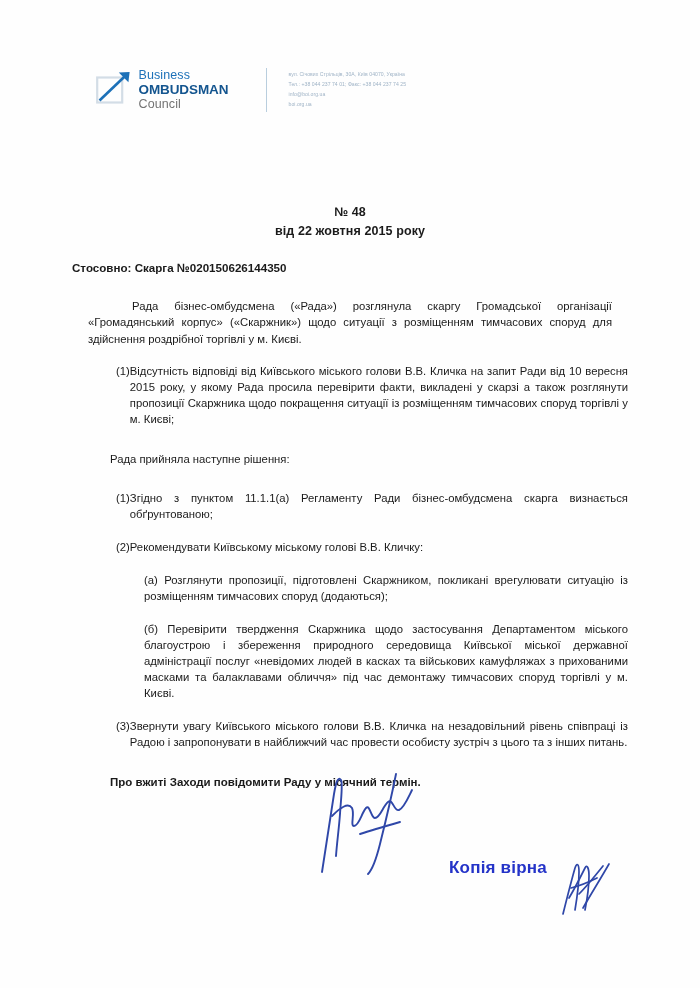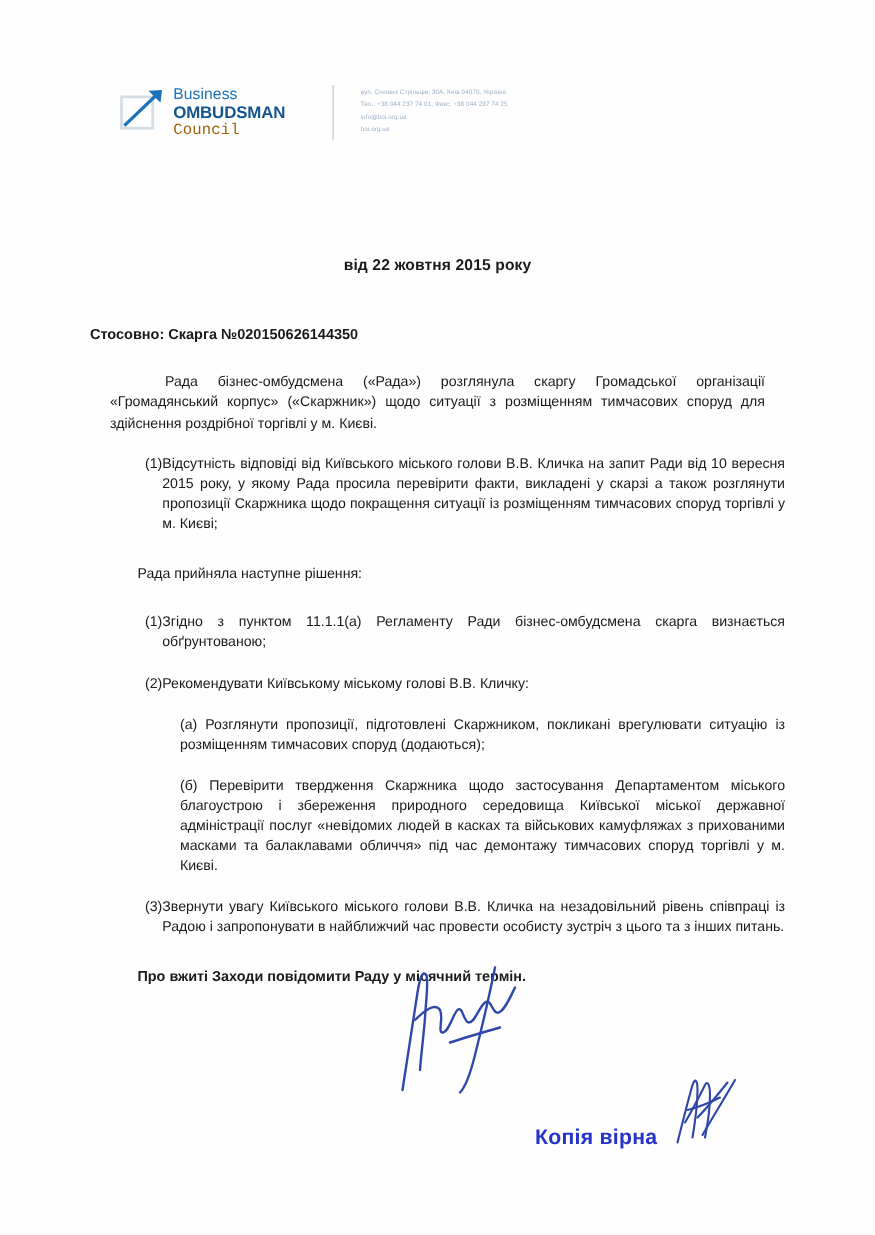--- a/index.html
+++ b/index.html
@@ -64,22 +64,21 @@
   }
   .logo-line2 {
     font-size: 13.5px;
     font-weight: bold;
     letter-spacing: -.1px;
     color: #14558f;
   }
   .logo-line3 {
     font-size: 12.5px;
     letter-spacing: .1px;
-    color: #a16207;
-    font-family: Liberation Mono, monospace;
+    color: #737373;
   }
   .hdr-divider {
     width: 1px;
     align-self: stretch;
     min-height: 44px;
     margin: 6px 22px 0 20px;
     background: #b9cede;
     flex: 0 0 auto;
   }
   .contact-block {
@@ -181,24 +180,24 @@
   .signature-ink {
     position: absolute;
     left: 300px;
     top: 768px;
     width: 140px;
     height: 110px;
     pointer-events: none;
   }
   .stamp {
     position: absolute;
-    left: 428px;
+    left: 449px;
     top: 858px;
     display: flex;
-    align-items: flex-end;
+    align-items: flex-start;
   }
   .stamp-text {
     font-size: 17px;
     font-weight: bold;
     color: #2433c8;
     letter-spacing: .2px;
     white-space: nowrap;
   }
   .stamp-ink {
     margin-left: 6px;
@@ -236,20 +235,21 @@
         <div class="contact-line">Тел.: +38 044 237 74 01; Факс: +38 044 237 74 25</div>
         <div class="contact-line">info@boi.org.ua</div>
         <div class="contact-line">boi.org.ua</div>
       </div>
 
     </div>
   </div>
 
 
   <div class="doc-number">
+    <div>№ 48</div>
     <div>від 22 жовтня 2015 року</div>
   </div>
 
   <div class="body-area">
 
     <div class="subject">Стосовно: Скарга №020150626144350</div>
 
     <p class="just para-intro">Рада бізнес-омбудсмена («Рада») розглянула скаргу Громадської організації «Громадянський корпус» («Скаржник») щодо ситуації з розміщенням тимчасових споруд для здійснення роздрібної торгівлі у м. Києві.</p>
 
 

